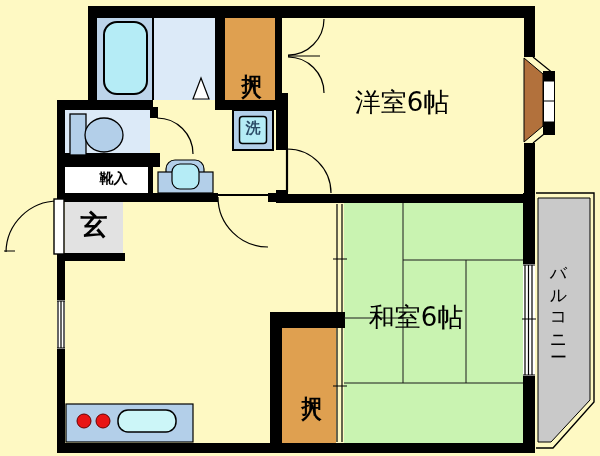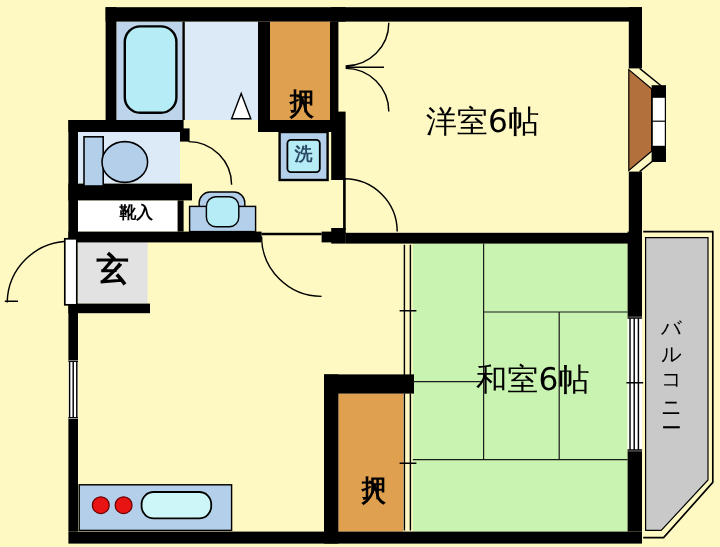--- a/index.html
+++ b/index.html
@@ -111,21 +111,21 @@
     <path d="M287,149 L287,192" style="stroke:#000;stroke-width:2.2;"></path>
 
     <path d="M324,19 A36,36 0 0 1 288,55 M288,57 A36,36 0 0 1 324,93 M288,56 L320,56" style="fill:none;stroke:#000;stroke-width:1.2;"></path>
 
     <path d="M337,204 L337,317 M342,204 L342,317 M333,259 L347,259" style="fill:none;stroke:#000;stroke-width:1.2;"></path>
 
     <path d="M337,328 L337,442 M342,328 L342,442 M333,386 L347,386" style="fill:none;stroke:#000;stroke-width:1.2;"></path>
   </svg>
 
   <div class="lbl" style="left:322px;top:88px;width:160px;font-size:26px;">洋室6帖</div>
-  <div class="lbl" style="left:364px;top:303px;width:160px;font-size:26px;">和室6帖</div>
+  <div class="lbl" style="left:336px;top:303px;width:160px;font-size:26px;">和室6帖</div>
   <div class="lbl vlbl" style="left:546px;top:208px;width:22px;height:190px;font-size:17px;letter-spacing:4px;">バルコニー</div>
   <div class="lbl vlbl" style="left:238px;top:30px;width:25px;height:62px;font-size:20px;font-weight:600;letter-spacing:3px;">押入</div>
   <div class="lbl vlbl" style="left:298px;top:352px;width:25px;height:62px;font-size:20px;font-weight:600;letter-spacing:3px;">押入</div>
   <div class="lbl" style="left:70px;top:210px;width:48px;font-size:27px;font-weight:600;">玄</div>
   <div class="lbl" style="left:65px;top:171px;width:97px;font-size:14px;font-weight:700;">靴入</div>
   <div class="lbl" style="left:239px;top:120px;width:28px;font-size:15px;color:var(--wash-text);font-weight:600;">洗</div>
 
 </div>
 
 </body></html>

